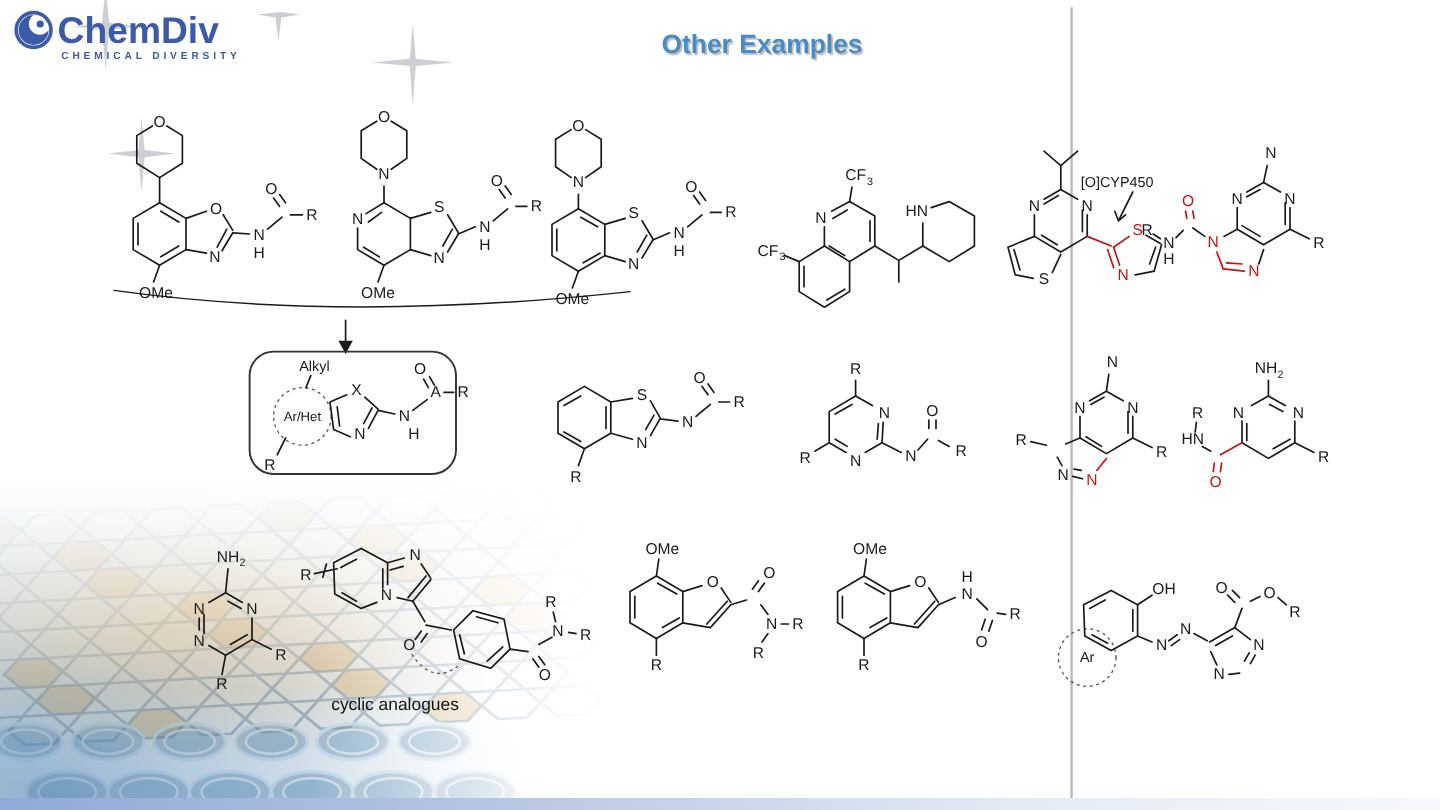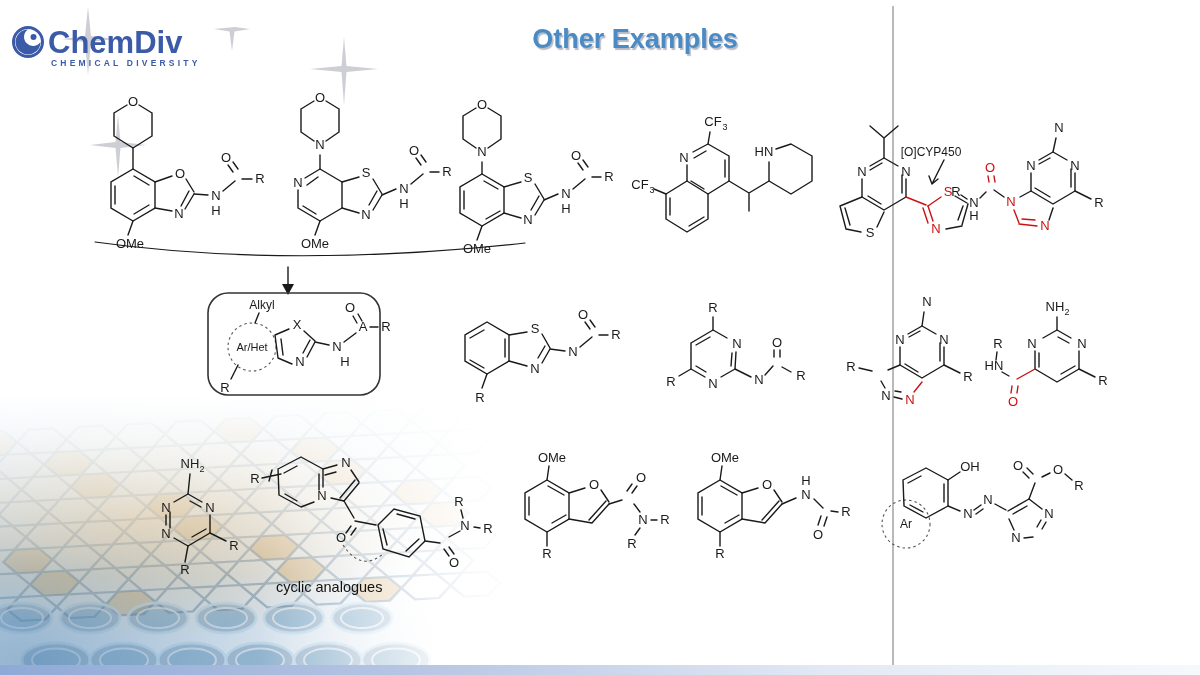--- a/index.html
+++ b/index.html
@@ -11,36 +11,36 @@
   .bonds path.rd{stroke:#cc1111}
   .at{font-size:13px;fill:#1a1a1a;text-anchor:middle}
   .sub{font-size:9px}
   .rtx{fill:#cc1111}
   .ann{font-size:12px;fill:#1a1a1a;text-anchor:middle}
   .cap{font-size:14.5px;fill:#111;text-anchor:start}
   .smt{font-size:11px;fill:#1a1a1a;text-anchor:middle}
   .dash{stroke:#555;stroke-width:1.1;stroke-dasharray:2.5,3;fill:none}
   .box{stroke:#333;stroke-width:1.6;fill:none}
   #divider{position:absolute;left:892px;top:6px;width:2px;height:662px;background:#b9b9b9;z-index:1}
-  #title{position:absolute;left:430px;top:24px;width:410px;text-align:center;font-size:27px;
+  #title{position:absolute;left:430px;top:24px;width:410px;text-align:center;font-size:22px;
          font-weight:bold;color:#4a8bc6;text-shadow:1.5px 1.5px 1px rgba(120,130,150,.55);z-index:2}
   #bottombar{position:absolute;left:0;bottom:0;width:1200px;height:10px;z-index:3;
          background:linear-gradient(to right,#8fa9d6,#b7c6e4 35%,#e3eaf5 70%,#f6f8fc)}
   #bgphoto{position:absolute;left:0;top:390px;width:520px;height:285px;z-index:0;overflow:hidden}
   #bgphoto .glow{position:absolute;left:0;top:0;right:0;bottom:0;
     background:radial-gradient(ellipse at 28% 45%, rgba(232,166,70,.40), rgba(232,166,70,0) 55%),
                radial-gradient(ellipse at 5% 95%, rgba(40,100,155,.45), rgba(40,100,155,0) 60%),
                linear-gradient(155deg, rgba(185,212,233,.75), rgba(255,255,255,0) 75%)}
   .fadeT{position:absolute;left:0;top:0;right:0;bottom:0;
     background:linear-gradient(to bottom,#fff 2%,rgba(255,255,255,.55) 30%,rgba(255,255,255,0) 65%)}
   .fadeR{position:absolute;left:0;top:0;right:0;bottom:0;
     background:linear-gradient(to right,rgba(255,255,255,0) 50%,rgba(255,255,255,.9) 90%,#fff)}
   #hp1{stroke:#54799f;stroke-width:2.6;fill:none;opacity:.5}
   #hp2{fill:#df9f43;opacity:.42;stroke:none}
-  #logo{position:absolute;left:0;top:17px;width:380px;height:175px;z-index:2}
+  #logo{position:absolute;left:0;top:0;width:380px;height:175px;z-index:2}
   .star{fill:#c4c7ce;opacity:.85}
   .logotxt{font-size:31px;font-weight:bold;fill:#3b5ba8}
   .logotag{font-size:8.5px;font-weight:bold;fill:#3b5ba8;letter-spacing:3.2px}
 </style>
 </head>
 <body>
 
 <div id="bgphoto">
   <div class="glow"></div>
   <svg width="520" height="285">
@@ -244,21 +244,21 @@
     <text class="at" x="57" y="96">N</text>
     <text class="at" x="57" y="20">R</text>
     <text class="at" x="15" y="94">R</text>
     <text class="at" x="103" y="92">N</text>
     <text class="at" x="121" y="55">O</text>
     <text class="at" x="145" y="88">R</text>
   </g>
 </svg>
 </div>
 
-<div class="struct" style="left:620px;top:112px">
+<div class="struct" style="left:620px;top:136px">
 <svg width="205" height="160">
   <g class="bonds">
     <path d="M88,32 L90,20"></path>
     <path d="M88,32 L109,44 M109,44 L109,69 M109,69 L88,82 M88,82 L67,69 M67,69 L67,53 M73,40 L88,32"></path>
     <path d="M74,46 L86,39 M105,48 L105,65"></path>
     <path d="M67,69 L46,82 M46,82 L46,107 M46,107 L67,120 M67,120 L88,107 M88,107 L88,82"></path>
     <path d="M50,86 L50,103 M69,114 L84,105 M84,77 L71,69"></path>
     <path d="M46,82 L34,77"></path>
     <path d="M109,69 L129,81 M129,81 L129,99 M129,81 L149,69"></path>
     <path d="M171,32 L192,44 M192,44 L192,69 M192,69 L171,82 M171,82 L149,69 M149,69 L149,50 M156,37 L171,32"></path>
@@ -464,21 +464,21 @@
     <text class="at" x="92" y="57">O</text>
     <text class="at" x="131" y="53">H</text>
     <text class="at" x="131" y="67">N</text>
     <text class="at" x="143" y="107">O</text>
     <text class="at" x="171" y="84">R</text>
     <text class="at" x="45" y="126">R</text>
   </g>
 </svg>
 </div>
 
-<div class="struct" style="left:866px;top:436px">
+<div class="struct" style="left:866px;top:460px">
 <svg width="230" height="140">
   <circle class="dash" cx="40" cy="88" r="24"></circle>
   <g class="bonds">
     <path d="M37,44 L60,32 M60,32 L82,44 M82,44 L82,70 M82,70 L60,82 M60,82 L38,70 M38,70 L37,44"></path>
     <path d="M42,47 L55,40 M78,48 L78,66 M57,76 L44,69"></path>
     <path d="M82,44 L94,36"></path>
     <path d="M82,70 L94,75"></path>
     <path d="M108,74 L115,69 M110,78 L117,73"></path>
     <path d="M129,68 L140,74"></path>
     <path d="M142,75 L163,63 M147,78 L161,70 M163,63 L176,73 M180,86 L176,93 M175,84 L171,91 M167,101 L158,102 M148,94 L143,83"></path>

